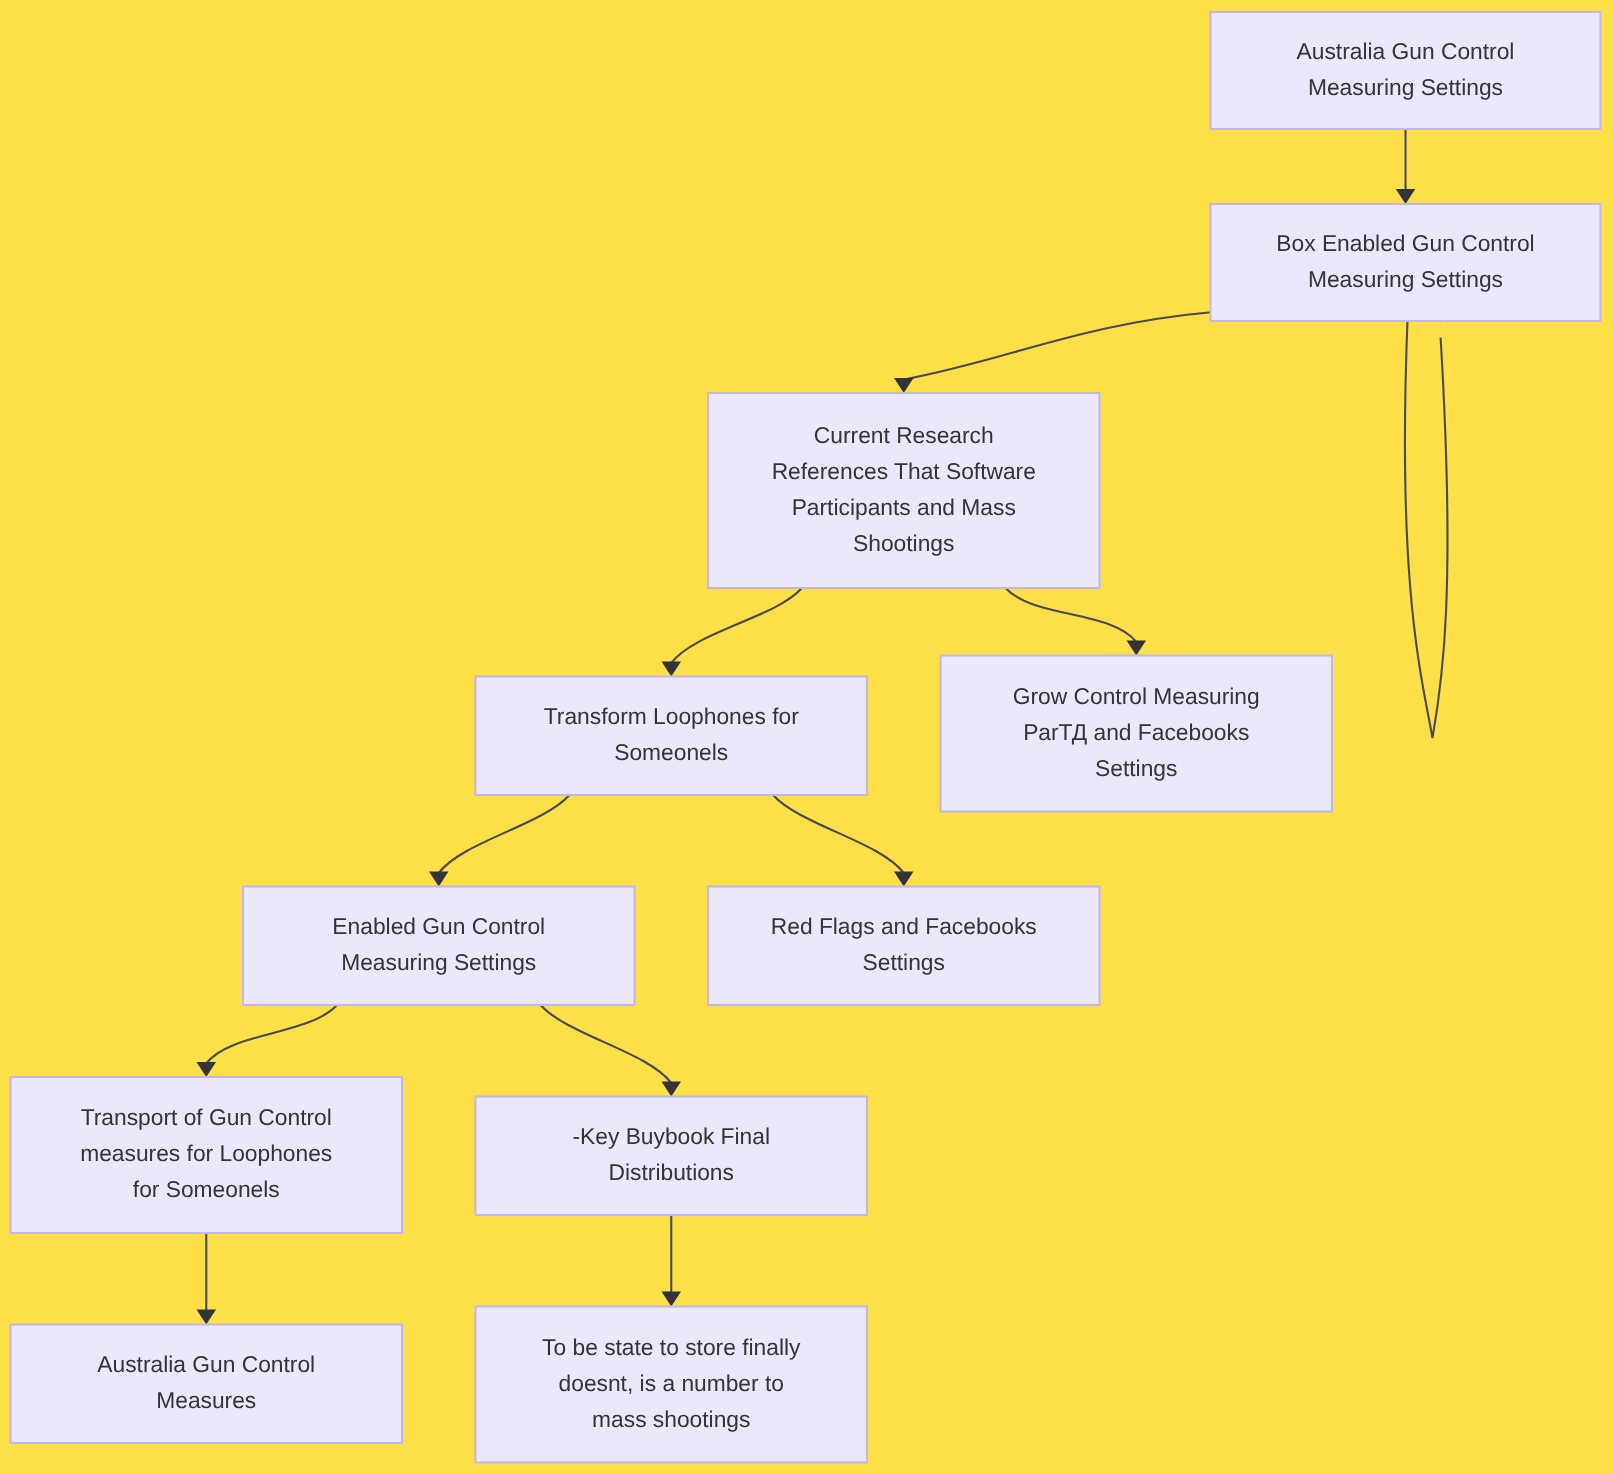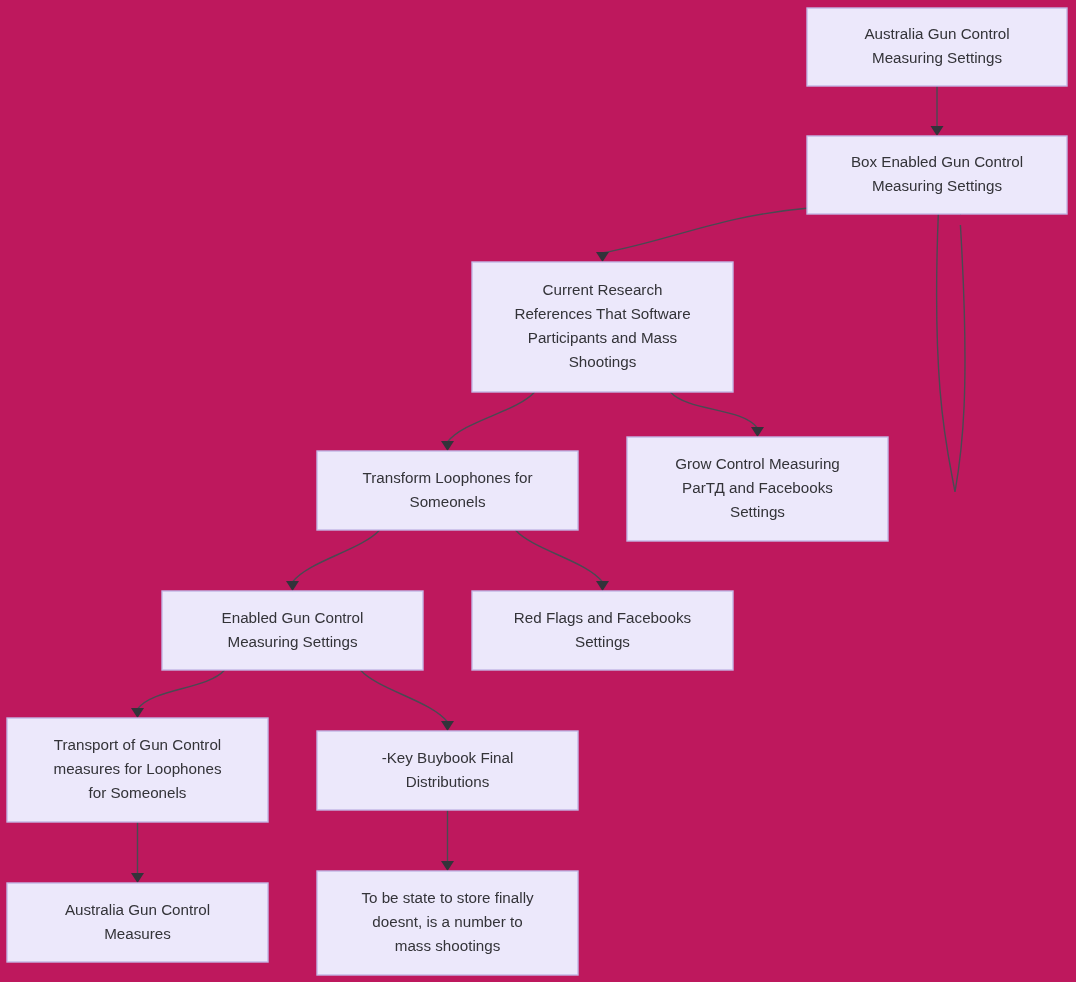--- a/index.html
+++ b/index.html
@@ -10,21 +10,21 @@
   body {
     width: 1076px;
     height: 982px;
     font-family: "Liberation Sans", sans-serif;
     overflow: hidden;
   }
   #flowchart-root {
     position: relative;
     width: 1076px;
     height: 982px;
-    background: #be185d;
+    background: #fde047;
   }
   svg.diagram {
     position: absolute;
     top: 0;
     left: 0;
     width: 1076px;
     height: 982px;
     display: block;
   }
   .node-rect {

